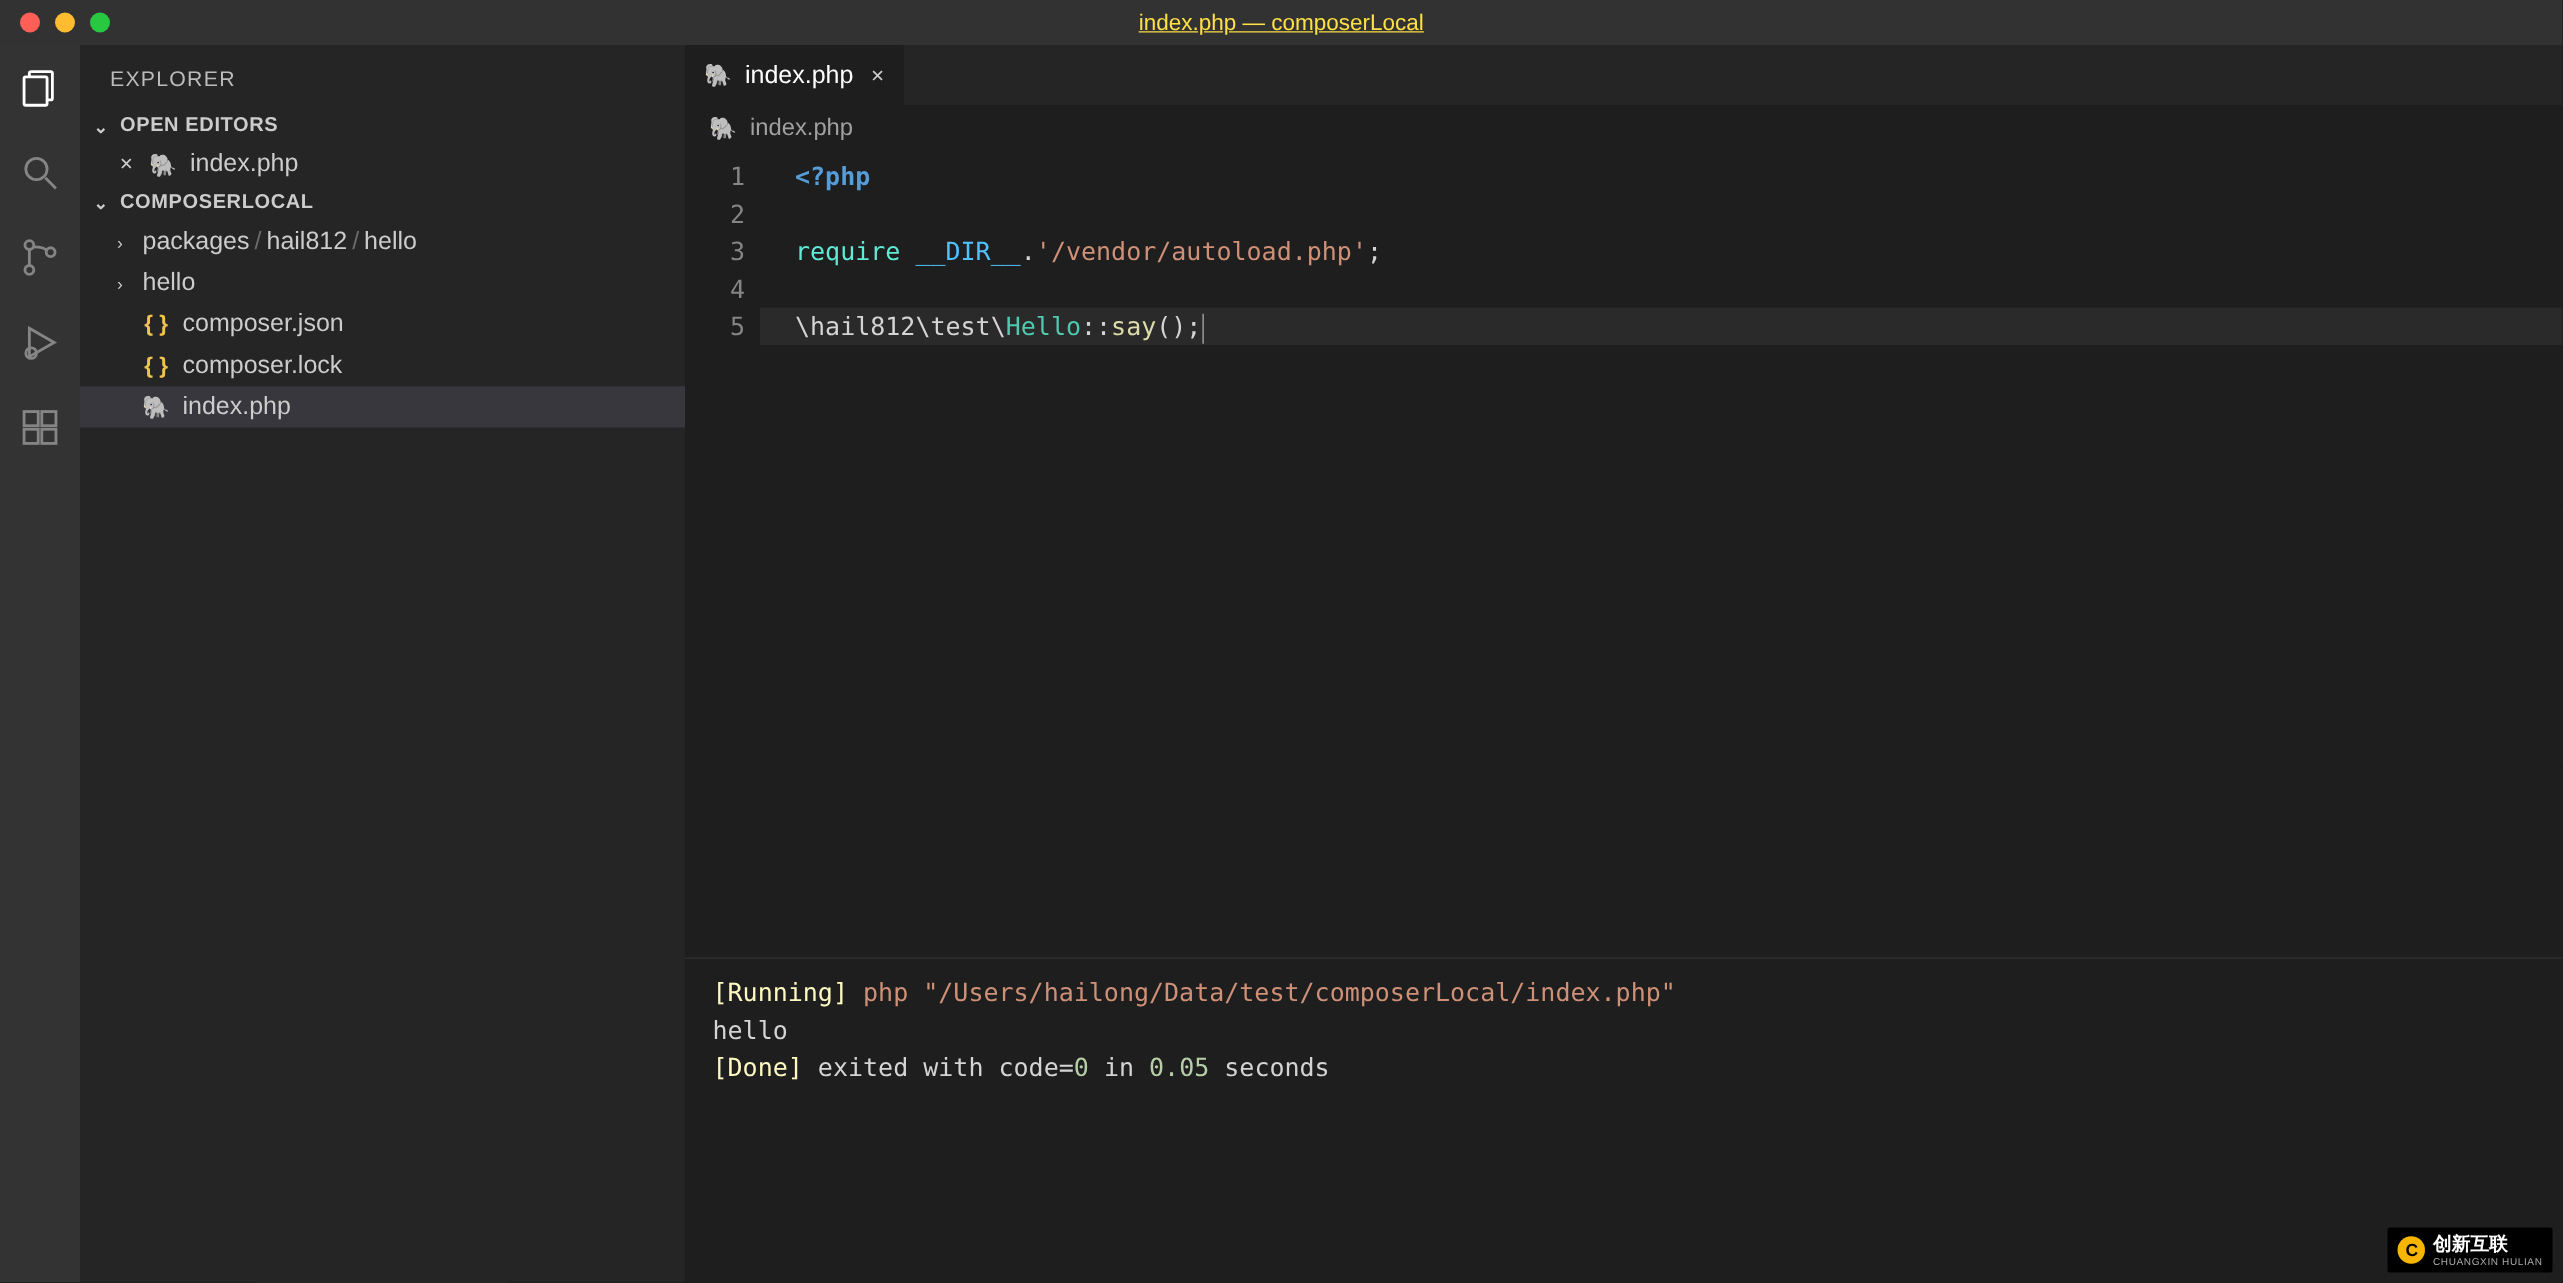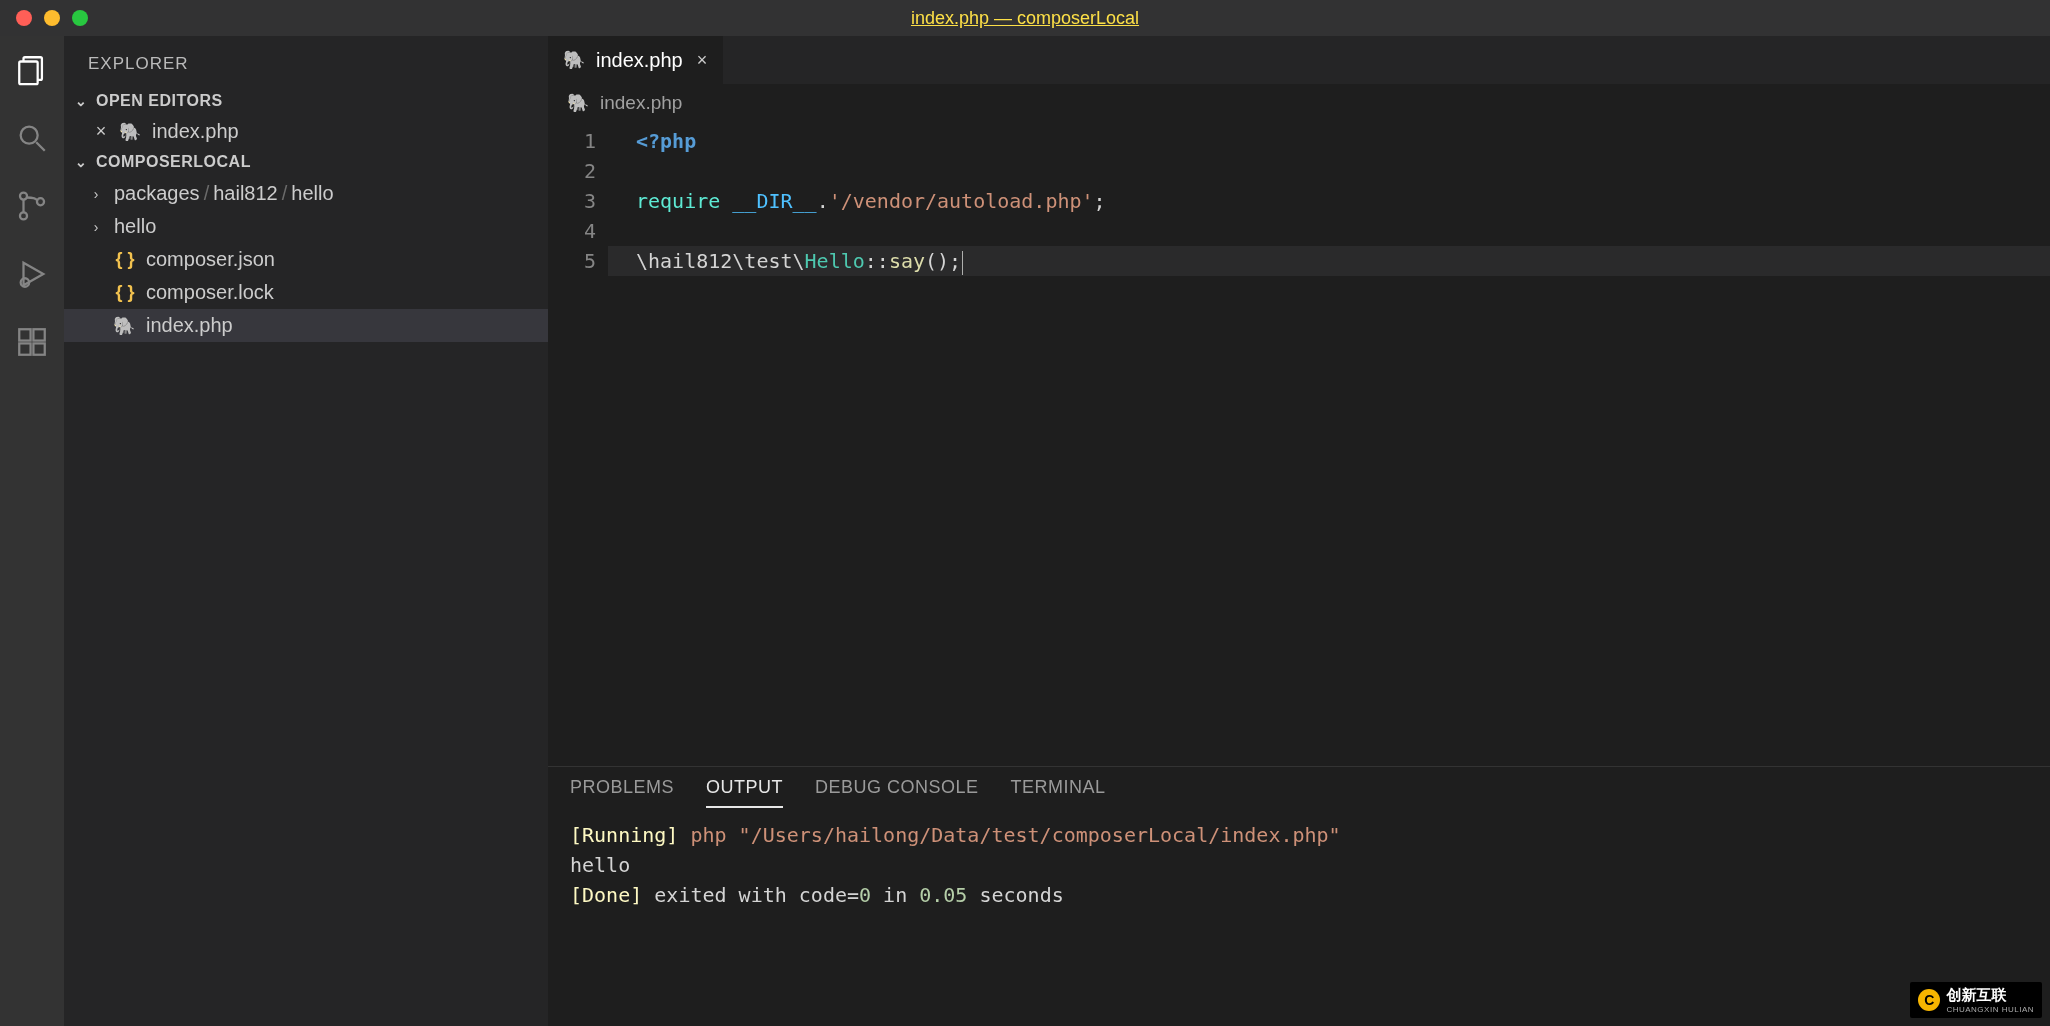--- a/index.html
+++ b/index.html
@@ -194,26 +194,20 @@
         <div class="code">
           <div class="code-line"><span class="tok-tag">&lt;?php</span></div>
           <div class="code-line"></div>
           <div class="code-line"><span class="tok-kw">require </span><span class="tok-const">__DIR__</span><span class="tok-punc">.</span><span class="tok-str">'/vendor/autoload.php'</span><span class="tok-punc">;</span></div>
           <div class="code-line"></div>
           <div class="code-line current"><span class="tok-plain">\hail812\test\</span><span class="tok-cls">Hello</span><span class="tok-punc">::</span><span class="tok-fn">say</span><span class="tok-punc">();</span><span class="cursor"></span></div>
         </div>
       </div>
 
       <div class="panel">
-        <div class="panel-tabs">
-          <div class="panel-tab">PROBLEMS</div>
-          <div class="panel-tab active">OUTPUT</div>
-          <div class="panel-tab">DEBUG CONSOLE</div>
-          <div class="panel-tab">TERMINAL</div>
-        </div>
         <div class="panel-body">
           <div>
             <span class="out-blue">[Running]</span>
             <span> </span>
             <span class="out-cmd">php</span>
             <span> </span>
             <span class="out-cmd">"/Users/hailong/Data/test/composerLocal/index.php"</span>
           </div>
           <div class="out-plain">hello</div>
           <div>

